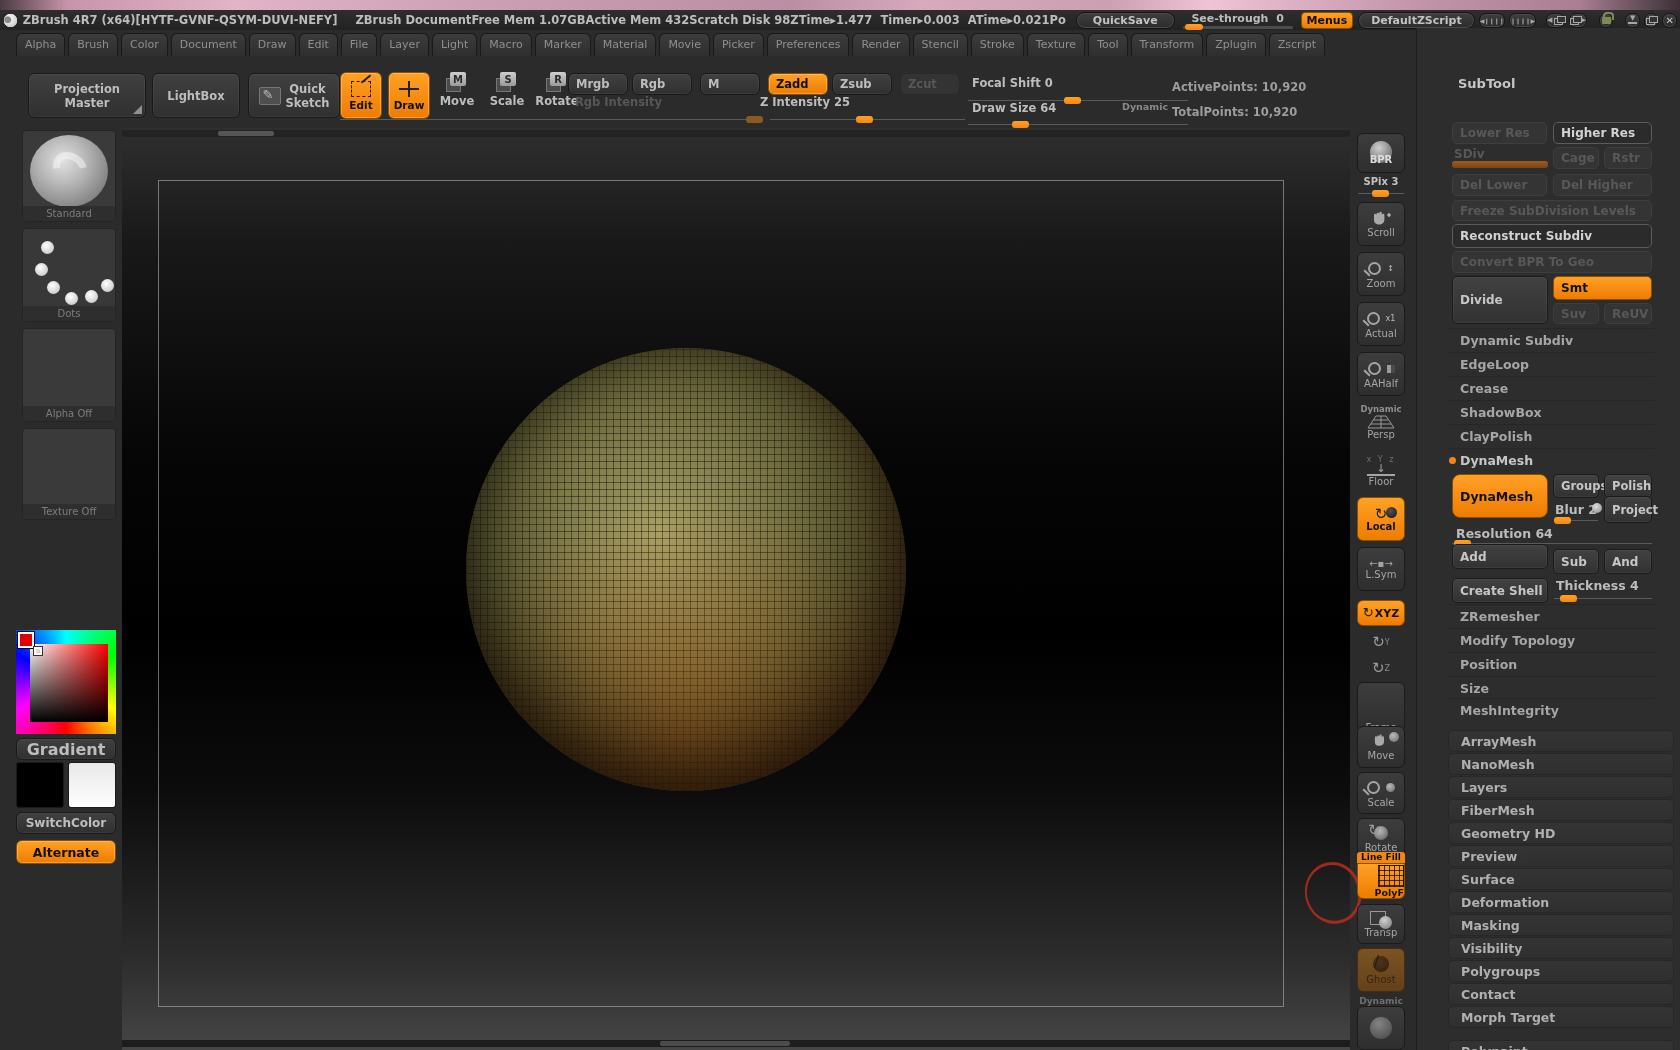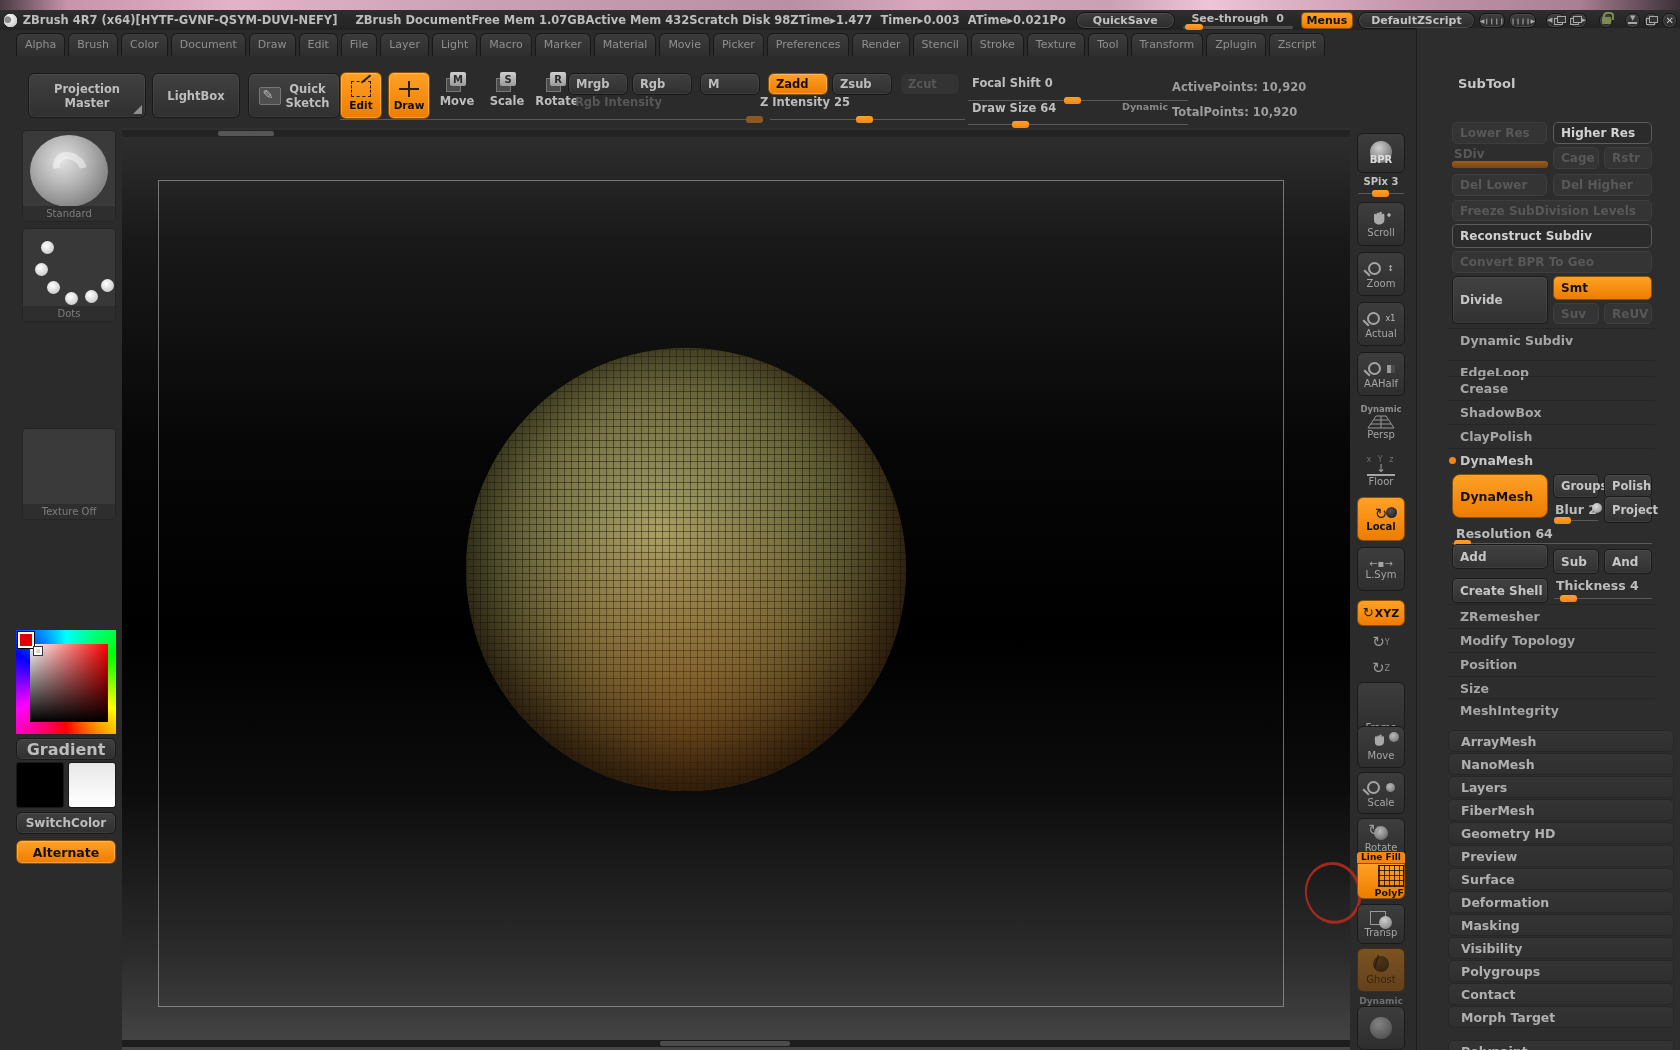--- a/index.html
+++ b/index.html
@@ -309,20 +309,23 @@
   </div>
   <div class="lthumb" style="top:228px; height:94px; background:#383838;">
     <span class="dot" style="left:18px; top:12px;"></span>
     <span class="dot" style="left:12px; top:34px;"></span>
     <span class="dot" style="left:24px; top:52px;"></span>
     <span class="dot" style="left:42px; top:63px;"></span>
     <span class="dot" style="left:62px; top:61px;"></span>
     <span class="dot" style="left:78px; top:50px;"></span>
     <div class="cap">Dots</div>
   </div>
+  <div class="lthumb" style="top:328px; height:94px;">
+    <div class="cap">Alpha Off</div>
+  </div>
   <div class="lthumb" style="top:428px; height:92px;">
     <div class="cap">Texture Off</div>
   </div>
   <div class="colorpicker">
     <div class="svsquare"></div>
     <div class="sv-cursor"></div>
     <div class="cur-swatch"></div>
   </div>
   <div class="zbtn shelf-btn" style="top:738px; font-size:16px;">
       <span>Gradient</span>
@@ -508,21 +511,21 @@
   <div class="pbtn dim" style="left:1553px; top:303px; width:46px; height:21px;">
       <span>Suv</span>
     </div>
   <div class="pbtn dim" style="left:1604px; top:303px; width:48px; height:21px;">
       <span>ReUV</span>
     </div>
 
   <div class="sect-row" style="top:328px;">
       <span>Dynamic Subdiv</span>
     </div>
-  <div class="sect-row" style="top:360px;align-items:center;">
+  <div class="sect-row" style="top:352px;align-items:center;">
       <span>EdgeLoop</span>
     </div>
   <div class="sect-row" style="top:376px;">
       <span>Crease</span>
     </div>
   <div class="sect-row" style="top:400px;">
       <span>ShadowBox</span>
     </div>
   <div class="sect-row" style="top:424px;">
       <span>ClayPolish</span>

